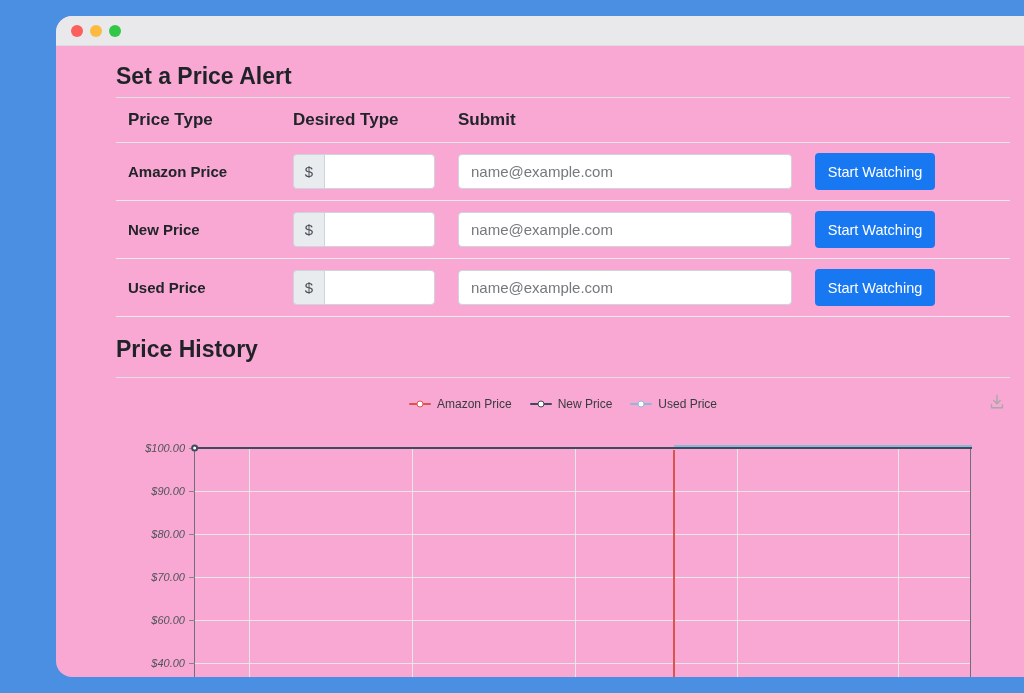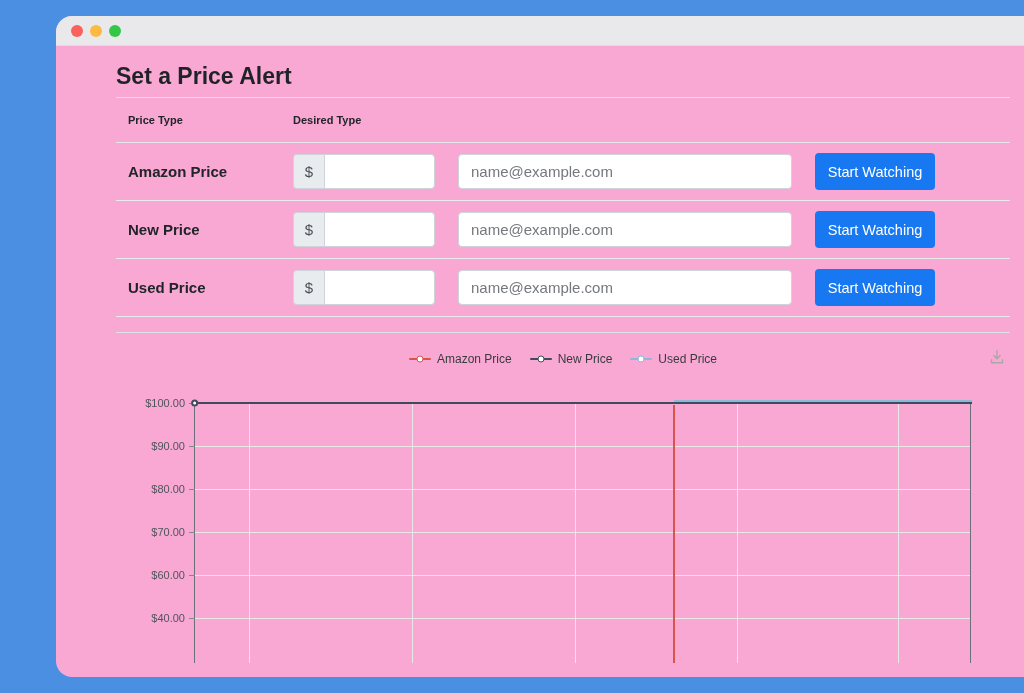--- a/index.html
+++ b/index.html
@@ -20,21 +20,21 @@
   .dot{width:12px;height:12px;border-radius:50%;}
   .inner{margin-left:60px;width:894px;}
   .section-title{
     font-size:23px;font-weight:700;color:#1f2327;line-height:26px;margin:0;
   }
   .title-1{margin-top:17px;}
   .divider{height:1px;background:#dee2e6;width:100%;}
   .div-1{margin-top:8px;}
   .table-grid{display:grid;grid-template-columns:177px 165px 357px 1fr;align-items:center;}
   .thead{height:45px;border-bottom:1px solid #e3e6ea;}
-  .th{font-size:11px;font-weight:700;color:#212529;}
+  .th{font-size:17px;font-weight:700;color:#212529;}
   .th:first-child,.row-label{padding-left:12px;}
   .trow{height:58px;border-bottom:1px solid #e9ecef;}
   .row-label{font-size:15px;font-weight:700;color:#212529;}
   .input-group{display:flex;height:35px;width:142px;}
   .prepend{
     width:31px;background:#e9ecef;border:1px solid #ced4da;border-right:0;
     border-radius:4px 0 0 4px;color:#495057;display:flex;align-items:center;
     justify-content:center;font-size:15px;
   }
   .price-input{
@@ -58,21 +58,21 @@
   }
   .legend-item{display:inline-flex;align-items:center;gap:6px;cursor:pointer;}
   .legend-marker{position:relative;width:22px;height:10px;display:inline-block;}
   .lm-line{position:absolute;left:0;right:0;top:4px;height:2px;border-radius:1px;}
   .lm-circle{
     position:absolute;left:50%;top:50%;width:7px;height:7px;border:1.5px solid;
     border-radius:50%;background:#fff;transform:translate(-50%,-50%);
   }
   .legend-label{font-size:12px;color:#383b3e;}
   .dl-btn{position:absolute;right:2px;top:-4px;width:22px;height:22px;cursor:pointer;background:none;border:none;padding:0;}
-  .chart{position:relative;height:264px;}
+  .chart{position:relative;height:264px;font-style:italic;}
   .plot{
     position:absolute;left:78px;top:36px;width:777px;height:260px;
     border-left:1px solid #6e7079;border-right:1px solid #6e7079;
   }
   .grid-h{position:absolute;left:0;width:100%;height:1px;background:#e8e8e8;}
   .grid-v{position:absolute;top:0;height:100%;width:1px;background:#e8e8e8;}
   .tick{position:absolute;left:-6px;width:6px;height:1px;background:#83878c;}
   .ylabel{
     position:absolute;left:-98px;width:88px;text-align:right;font-size:11px;
     color:#4f545a;transform:translateY(-50%);line-height:12px;
@@ -94,20 +94,21 @@
     <span class="dot" style="background: rgb(51, 199, 72);"></span>
   </div>
 
   <div class="inner">
     <h1 class="section-title title-1">Set a Price Alert</h1>
     <div class="divider div-1"></div>
 
     <div class="table-grid thead">
       <div class="th">Price Type</div>
       <div class="th">Desired Type</div>
+      <div class="th">Submit</div>
     </div>
 
     <div class="table-grid trow">
       <div class="row-label">Amazon Price</div>
       <div>
         <div class="input-group">
           <span class="prepend">$</span>
           <input class="price-input" type="text" style="">
         </div>
       </div>
@@ -132,20 +133,21 @@
       <div>
         <div class="input-group">
           <span class="prepend">$</span>
           <input class="price-input" type="text" style="">
         </div>
       </div>
       <div><input class="email-input" type="text" placeholder="name@example.com" style=""></div>
       <div><button class="btn">Start Watching</button></div>
     </div>
 
+    <h2 class="section-title title-2">Price History</h2>
     <div class="divider div-2"></div>
 
     <div class="legend-row">
       <span class="legend-item">
           <span class="legend-marker">
             <span class="lm-line" style="background: rgb(217, 84, 77);"></span>
             <span class="lm-circle" style="border-color: rgb(217, 84, 77);"></span>
           </span>
           <span class="legend-label">Amazon Price</span>
         </span>

